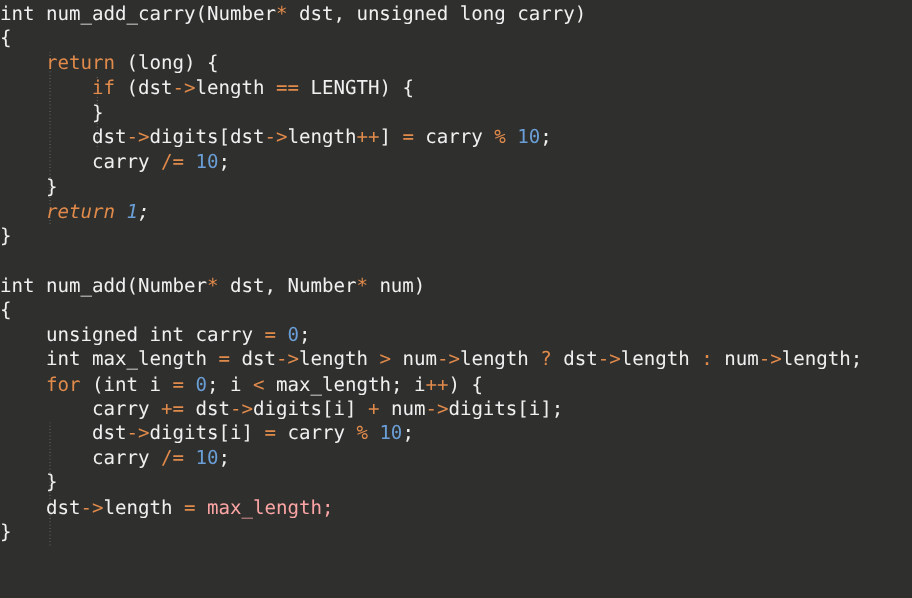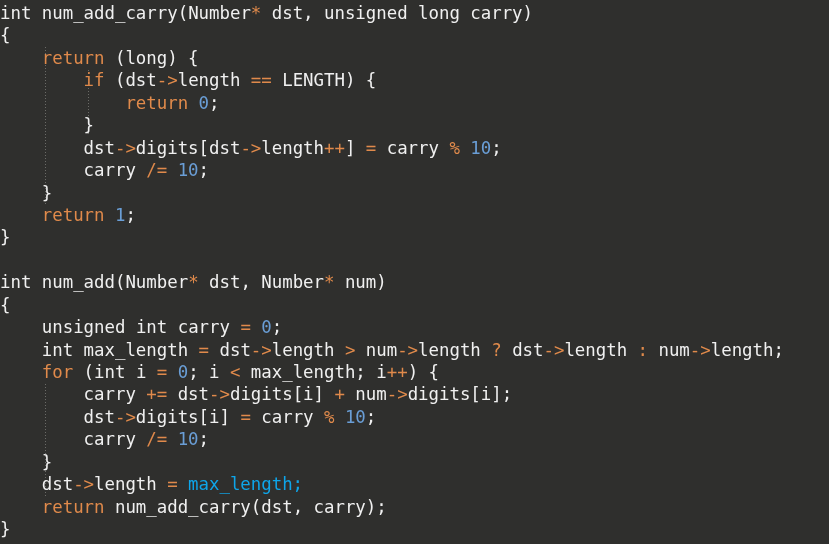--- a/index.html
+++ b/index.html
@@ -64,31 +64,30 @@
   </div>
 
   <div class="line" style="height: 22.45px;"><span class="typ" style="color: rgb(240, 240, 240);">int</span><span class="pln" style="color: rgb(240, 240, 240);"> </span><span class="fn" style="color: rgb(240, 240, 240);">num_add_carry</span><span class="pln" style="color: rgb(240, 240, 240);">(</span><span class="typ" style="color: rgb(240, 240, 240);">Number</span><span class="op" style="color: rgb(224, 138, 75);">*</span><span class="pln" style="color: rgb(240, 240, 240);"> dst, </span><span class="typ" style="color: rgb(240, 240, 240);">unsigned</span><span class="pln" style="color: rgb(240, 240, 240);"> </span><span class="typ" style="color: rgb(240, 240, 240);">long</span><span class="pln" style="color: rgb(240, 240, 240);"> carry)</span></div>
 
   <div class="line" style="height: 22.45px;"><span class="pln" style="color: rgb(240, 240, 240);">{</span></div>
 
   <div class="line" style="height: 22.45px;"><span class="pln" style="color: rgb(240, 240, 240);">    </span><span class="kw" style="color: rgb(224, 138, 75);">return</span><span class="pln" style="color: rgb(240, 240, 240);"> (long) {</span></div>
 
   <div class="line" style="height: 22.45px;"><span class="pln" style="color: rgb(240, 240, 240);">        </span><span class="kw" style="color: rgb(224, 138, 75);">if</span><span class="pln" style="color: rgb(240, 240, 240);"> (dst</span><span class="op" style="color: rgb(224, 138, 75);">-&gt;</span><span class="pln" style="color: rgb(240, 240, 240);">length </span><span class="op" style="color: rgb(224, 138, 75);">==</span><span class="pln" style="color: rgb(240, 240, 240);"> LENGTH) {</span></div>
 
-  <div class="line" style="height: 22.45px;"><span class="pln" style="color: rgb(240, 240, 240);">            </span><span class="kw" style="color: rgb(224, 138, 75);">return</span><span class="pln" style="color: rgb(240, 240, 240);"> </span><span class="num" style="color: rgb(106, 158, 214);">0</span><span class="pln" style="color: rgb(240, 240, 240);">;</span></div>
 
   <div class="line" style="height: 22.45px;"><span class="pln" style="color: rgb(240, 240, 240);">        }</span></div>
 
   <div class="line" style="height: 22.45px;"><span class="pln" style="color: rgb(240, 240, 240);">        dst</span><span class="op" style="color: rgb(224, 138, 75);">-&gt;</span><span class="pln" style="color: rgb(240, 240, 240);">digits[dst</span><span class="op" style="color: rgb(224, 138, 75);">-&gt;</span><span class="pln" style="color: rgb(240, 240, 240);">length</span><span class="op" style="color: rgb(224, 138, 75);">++</span><span class="pln" style="color: rgb(240, 240, 240);">] </span><span class="op" style="color: rgb(224, 138, 75);">=</span><span class="pln" style="color: rgb(240, 240, 240);"> carry </span><span class="op" style="color: rgb(224, 138, 75);">%</span><span class="pln" style="color: rgb(240, 240, 240);"> </span><span class="num" style="color: rgb(106, 158, 214);">10</span><span class="pln" style="color: rgb(240, 240, 240);">;</span></div>
 
   <div class="line" style="height: 22.45px;"><span class="pln" style="color: rgb(240, 240, 240);">        carry </span><span class="op" style="color: rgb(224, 138, 75);">/=</span><span class="pln" style="color: rgb(240, 240, 240);"> </span><span class="num" style="color: rgb(106, 158, 214);">10</span><span class="pln" style="color: rgb(240, 240, 240);">;</span></div>
 
   <div class="line" style="height: 22.45px;"><span class="pln" style="color: rgb(240, 240, 240);">    }</span></div>
 
-  <div class="line" style="height: 22.45px;"><span class="pln" style="color: rgb(240, 240, 240);">    </span><span class="kw" style="color: rgb(224, 138, 75);">return</span><span class="pln" style="color: rgb(240, 240, 240);"> </span><span class="num" style="color: rgb(106, 158, 214);">1</span><span class="pln" style="color: rgb(240, 240, 240);">;</span></div>
+  <div class="line" style="height: 22.45px; font-style: italic;"><span class="pln" style="color: rgb(240, 240, 240);">    </span><span class="kw" style="color: rgb(224, 138, 75);">return</span><span class="pln" style="color: rgb(240, 240, 240);"> </span><span class="num" style="color: rgb(106, 158, 214);">1</span><span class="pln" style="color: rgb(240, 240, 240);">;</span></div>
 
   <div class="line" style="height: 22.45px;"><span class="pln" style="color: rgb(240, 240, 240);">}</span></div>
 
   <div class="line" style="height: 22.45px;"><span class="pln" style="color: rgb(240, 240, 240);"> </span></div>
 
   <div class="line" style="height: 22.45px;"><span class="typ" style="color: rgb(240, 240, 240);">int</span><span class="pln" style="color: rgb(240, 240, 240);"> </span><span class="fn" style="color: rgb(240, 240, 240);">num_add</span><span class="pln" style="color: rgb(240, 240, 240);">(</span><span class="typ" style="color: rgb(240, 240, 240);">Number</span><span class="op" style="color: rgb(224, 138, 75);">*</span><span class="pln" style="color: rgb(240, 240, 240);"> dst, </span><span class="typ" style="color: rgb(240, 240, 240);">Number</span><span class="op" style="color: rgb(224, 138, 75);">*</span><span class="pln" style="color: rgb(240, 240, 240);"> num)</span></div>
 
   <div class="line" style="height: 22.45px;"><span class="pln" style="color: rgb(240, 240, 240);">{</span></div>
 
   <div class="line" style="height: 22.45px;"><span class="pln" style="color: rgb(240, 240, 240);">    </span><span class="typ" style="color: rgb(240, 240, 240);">unsigned</span><span class="pln" style="color: rgb(240, 240, 240);"> </span><span class="typ" style="color: rgb(240, 240, 240);">int</span><span class="pln" style="color: rgb(240, 240, 240);"> carry </span><span class="op" style="color: rgb(224, 138, 75);">=</span><span class="pln" style="color: rgb(240, 240, 240);"> </span><span class="num" style="color: rgb(106, 158, 214);">0</span><span class="pln" style="color: rgb(240, 240, 240);">;</span></div>
@@ -98,19 +97,18 @@
   <div class="line" style="height: 22.45px;"><span class="pln" style="color: rgb(240, 240, 240);">    </span><span class="kw" style="color: rgb(224, 138, 75);">for</span><span class="pln" style="color: rgb(240, 240, 240);"> (</span><span class="typ" style="color: rgb(240, 240, 240);">int</span><span class="pln" style="color: rgb(240, 240, 240);"> i </span><span class="op" style="color: rgb(224, 138, 75);">=</span><span class="pln" style="color: rgb(240, 240, 240);"> </span><span class="num" style="color: rgb(106, 158, 214);">0</span><span class="pln" style="color: rgb(240, 240, 240);">; i </span><span class="op" style="color: rgb(224, 138, 75);">&lt;</span><span class="pln" style="color: rgb(240, 240, 240);"> max_length; i</span><span class="op" style="color: rgb(224, 138, 75);">++</span><span class="pln" style="color: rgb(240, 240, 240);">) {</span></div>
 
   <div class="line" style="height: 22.45px;"><span class="pln" style="color: rgb(240, 240, 240);">        carry </span><span class="op" style="color: rgb(224, 138, 75);">+=</span><span class="pln" style="color: rgb(240, 240, 240);"> dst</span><span class="op" style="color: rgb(224, 138, 75);">-&gt;</span><span class="pln" style="color: rgb(240, 240, 240);">digits[i] </span><span class="op" style="color: rgb(224, 138, 75);">+</span><span class="pln" style="color: rgb(240, 240, 240);"> num</span><span class="op" style="color: rgb(224, 138, 75);">-&gt;</span><span class="pln" style="color: rgb(240, 240, 240);">digits[i];</span></div>
 
   <div class="line" style="height: 22.45px;"><span class="pln" style="color: rgb(240, 240, 240);">        dst</span><span class="op" style="color: rgb(224, 138, 75);">-&gt;</span><span class="pln" style="color: rgb(240, 240, 240);">digits[i] </span><span class="op" style="color: rgb(224, 138, 75);">=</span><span class="pln" style="color: rgb(240, 240, 240);"> carry </span><span class="op" style="color: rgb(224, 138, 75);">%</span><span class="pln" style="color: rgb(240, 240, 240);"> </span><span class="num" style="color: rgb(106, 158, 214);">10</span><span class="pln" style="color: rgb(240, 240, 240);">;</span></div>
 
   <div class="line" style="height: 22.45px;"><span class="pln" style="color: rgb(240, 240, 240);">        carry </span><span class="op" style="color: rgb(224, 138, 75);">/=</span><span class="pln" style="color: rgb(240, 240, 240);"> </span><span class="num" style="color: rgb(106, 158, 214);">10</span><span class="pln" style="color: rgb(240, 240, 240);">;</span></div>
 
   <div class="line" style="height: 22.45px;"><span class="pln" style="color: rgb(240, 240, 240);">    }</span></div>
 
-  <div class="line" style="height: 22.45px;"><span class="pln" style="color: rgb(240, 240, 240);">    dst</span><span class="op" style="color: rgb(224, 138, 75);">-&gt;</span><span class="pln" style="color: rgb(240, 240, 240);">length </span><span class="op" style="color: rgb(224, 138, 75);">=</span><span class="pln" style="color: #0ea5e9;"> max_length;</span></div>
+  <div class="line" style="height: 22.45px;"><span class="pln" style="color: rgb(240, 240, 240);">    dst</span><span class="op" style="color: rgb(224, 138, 75);">-&gt;</span><span class="pln" style="color: rgb(240, 240, 240);">length </span><span class="op" style="color: rgb(224, 138, 75);">=</span><span class="pln" style="color: #fca5a5;"> max_length;</span></div>
 
-  <div class="line" style="height: 22.45px;"><span class="pln" style="color: rgb(240, 240, 240);">    </span><span class="kw" style="color: rgb(224, 138, 75);">return</span><span class="pln" style="color: rgb(240, 240, 240);"> </span><span class="fn" style="color: rgb(240, 240, 240);">num_add_carry</span><span class="pln" style="color: rgb(240, 240, 240);">(dst, carry);</span></div>
 
   <div class="line" style="height: 22.45px;"><span class="pln" style="color: rgb(240, 240, 240);">}</span></div>
 
 </div>
 
 </body></html>

